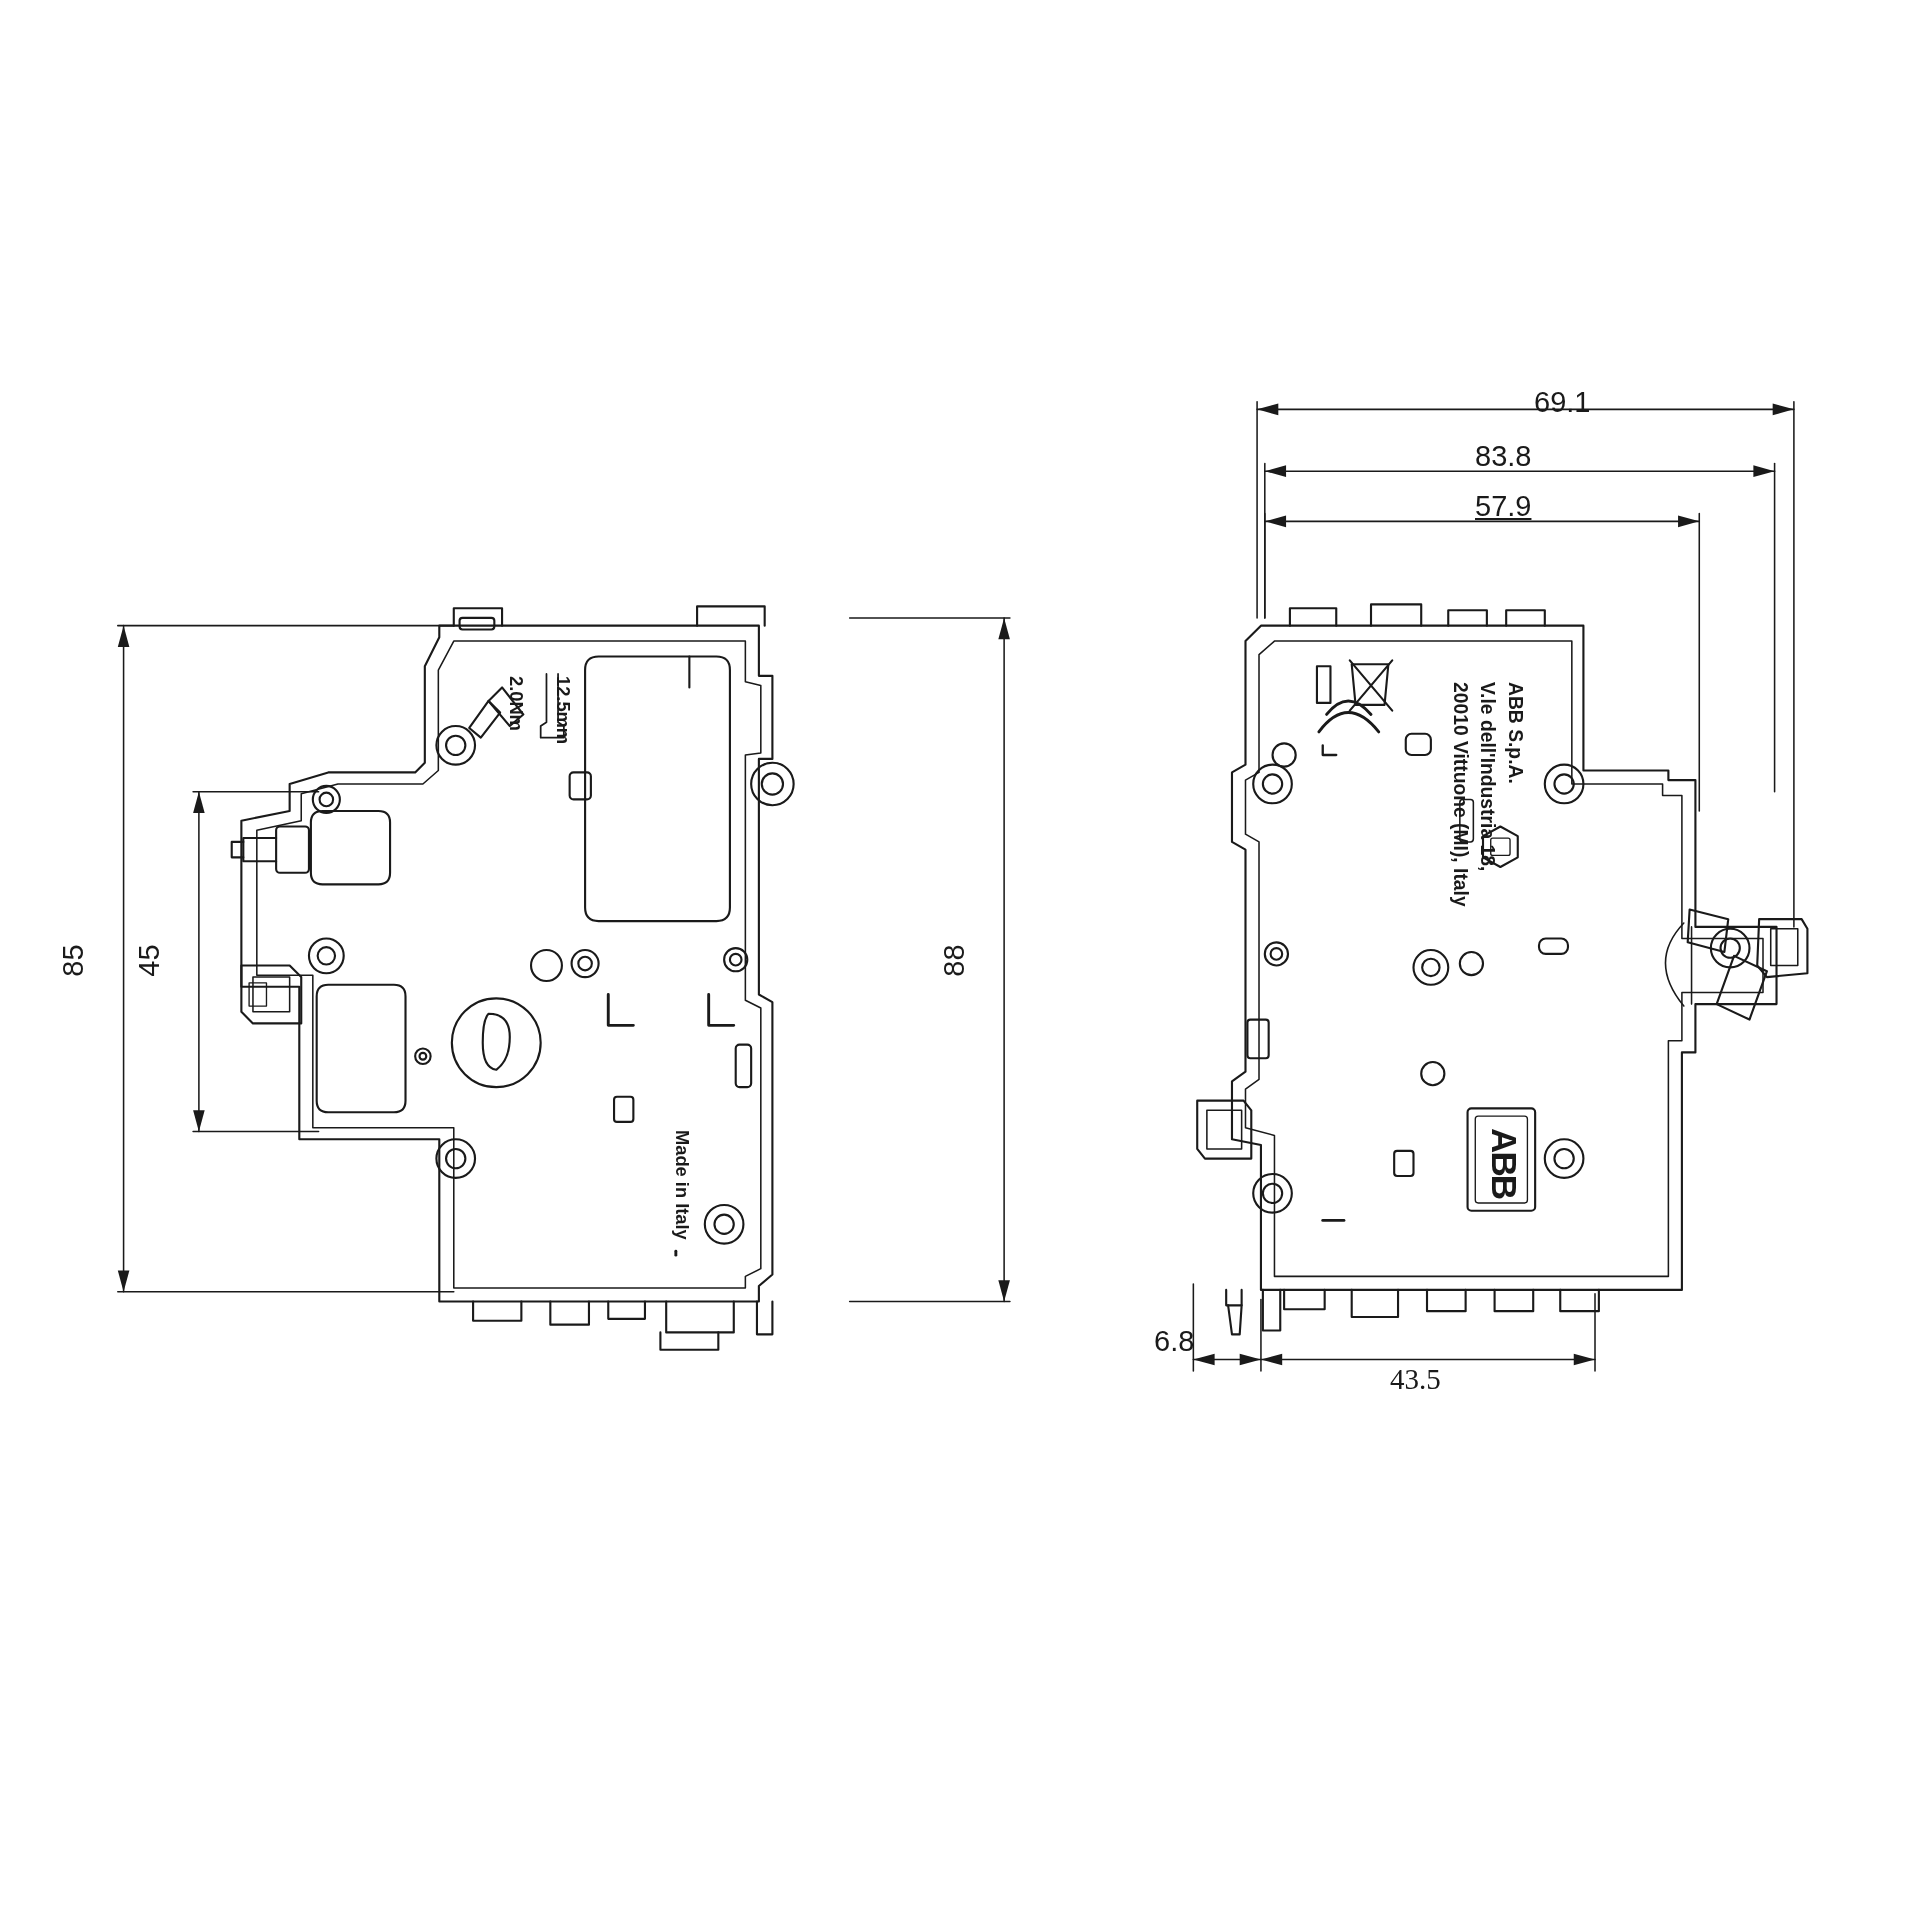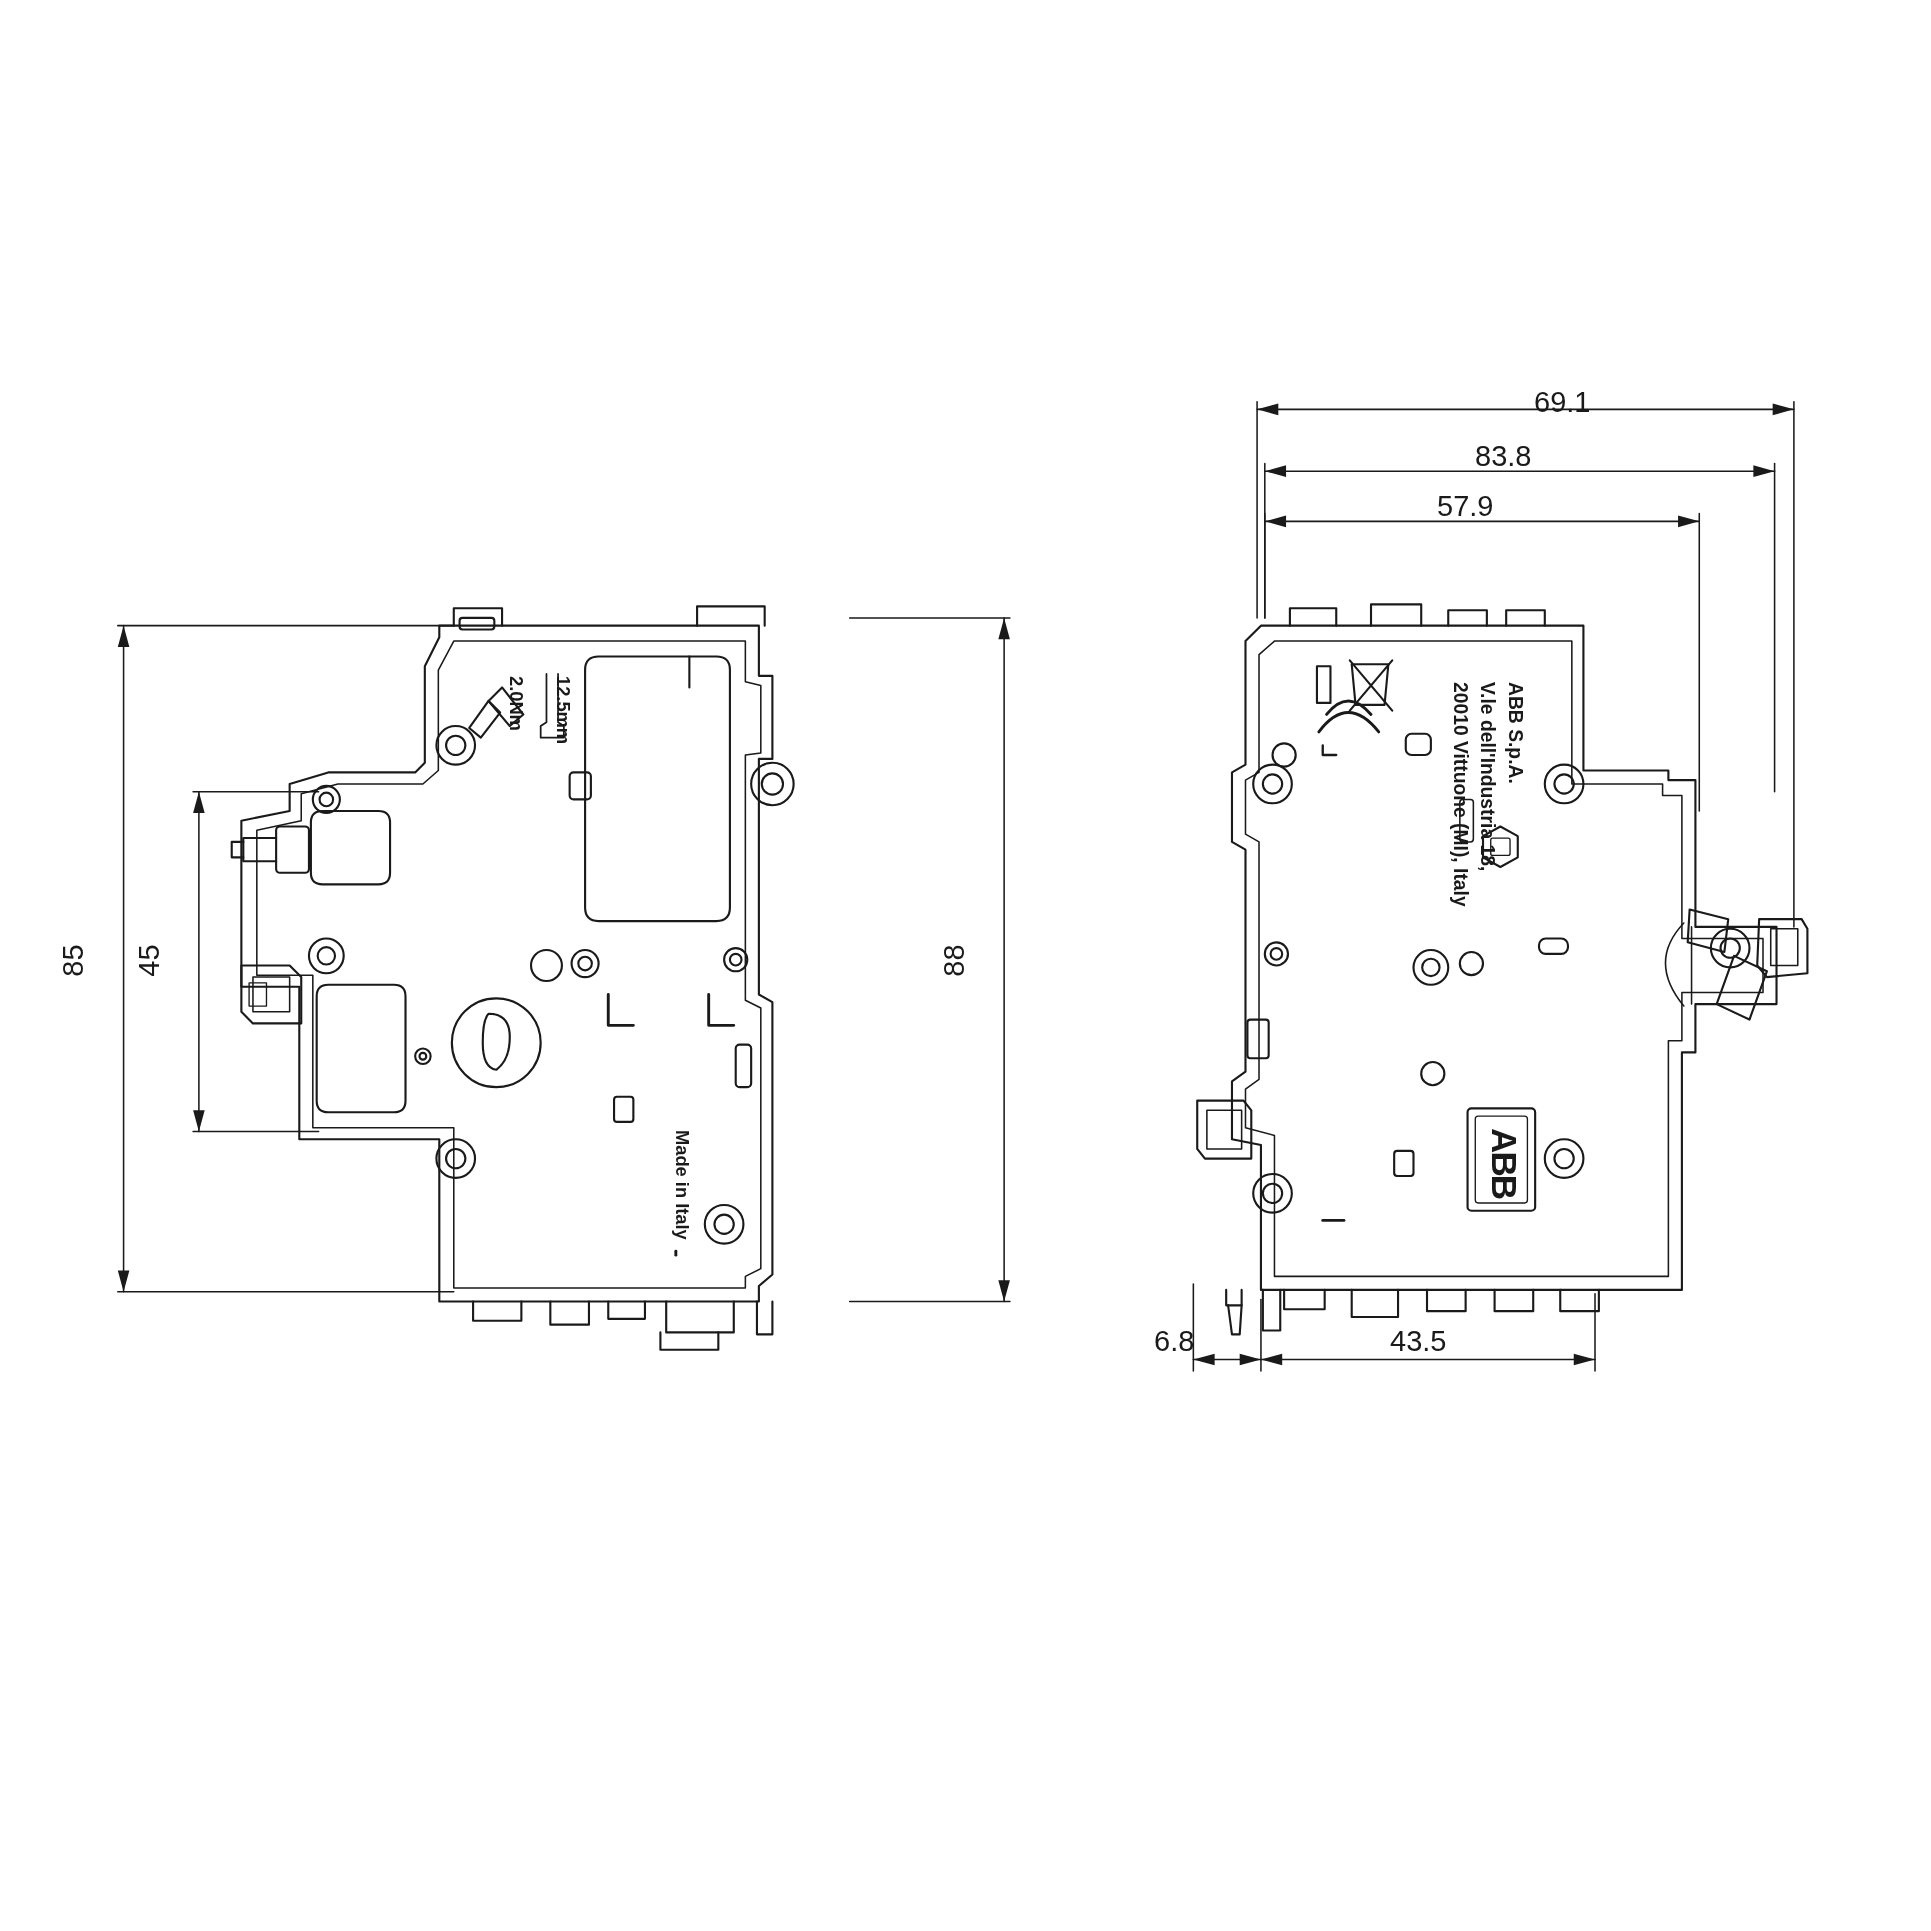--- a/index.html
+++ b/index.html
@@ -345,23 +345,23 @@
 
     </g>
   </svg>
 
   <div class="dim-text vert" style="left: 44px; top: 944px; width: 58px; text-align:center;">85</div>
   <div class="dim-text vert" style="left: 120px; top: 944px; width: 58px; text-align:center;">45</div>
   <div class="dim-text vert" style="left: 925px; top: 944px; width: 58px; text-align:center;">88</div>
 
   <div class="dim-text" style="left: 1487px; top: 386px; margin-left: 47px;">69.1</div>
   <div class="dim-text" style="left: 1475px; top: 440px;">83.8</div>
-  <div class="dim-text" style="left: 1437px; top: 490px;">57.9</div>
+  <div class="dim-text" style="left: 1475px; top: 490px; text-decoration: underline;">57.9</div>
   <div class="dim-text" style="left: 1147px; top: 1325px; margin-left: 7px;">6.8</div>
-  <div class="dim-text" style="left: 1390px; top: 1325px;">43.5</div>
+  <div class="dim-text" style="left: 1390px; top: 1363px; font-family: Liberation Serif, serif;">43.5</div>
 
   <div class="lbl rot90" style="left: 527px; top: 676px; font-size: 18.3px;">2.0Nm</div>
   <div class="lbl rot90" style="left: 574px; top: 676px; font-size: 18.3px;">12.5mm</div>
   <div class="lbl rot90" style="left: 693px; top: 1130px; font-size: 18.3px;">Made in Italy</div>
 
   <div class="lbl rot90" style="left: 1526px; top: 682px; font-size: 19.3px;">ABB S.p.A.</div>
   <div class="lbl rot90" style="left: 1498px; top: 682px; font-size: 19.3px;">V.le dell'Industria 18,</div>
   <div class="lbl rot90" style="left: 1471px; top: 682px; font-size: 19.3px;">20010 Vittuone (MI), Italy</div>
   <div class="lbl rot90" style="left: 1524px; top: 1128px; font-size: 35px; letter-spacing: -1.9px;">ABB</div>
 

